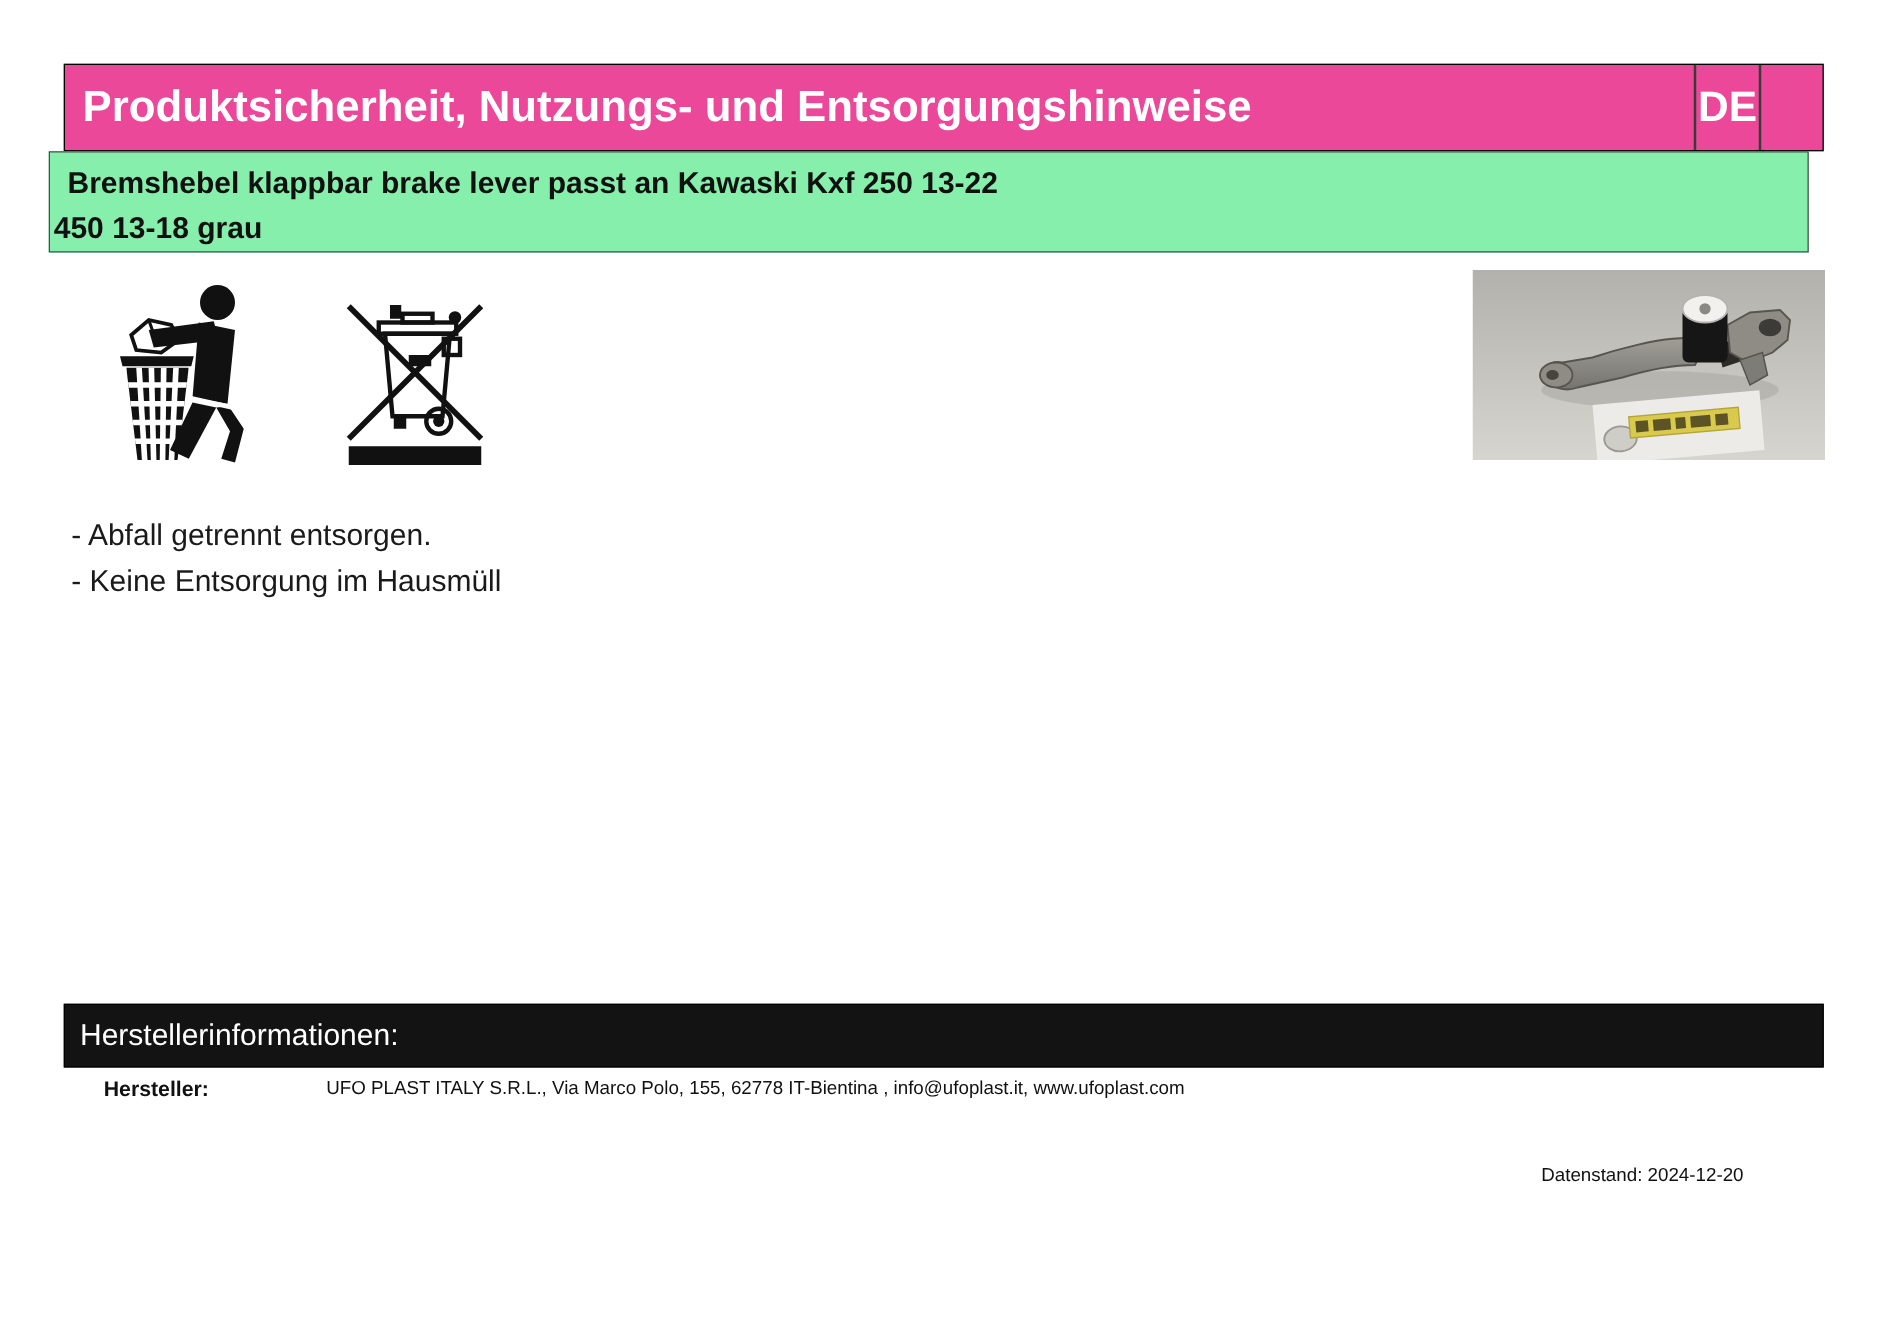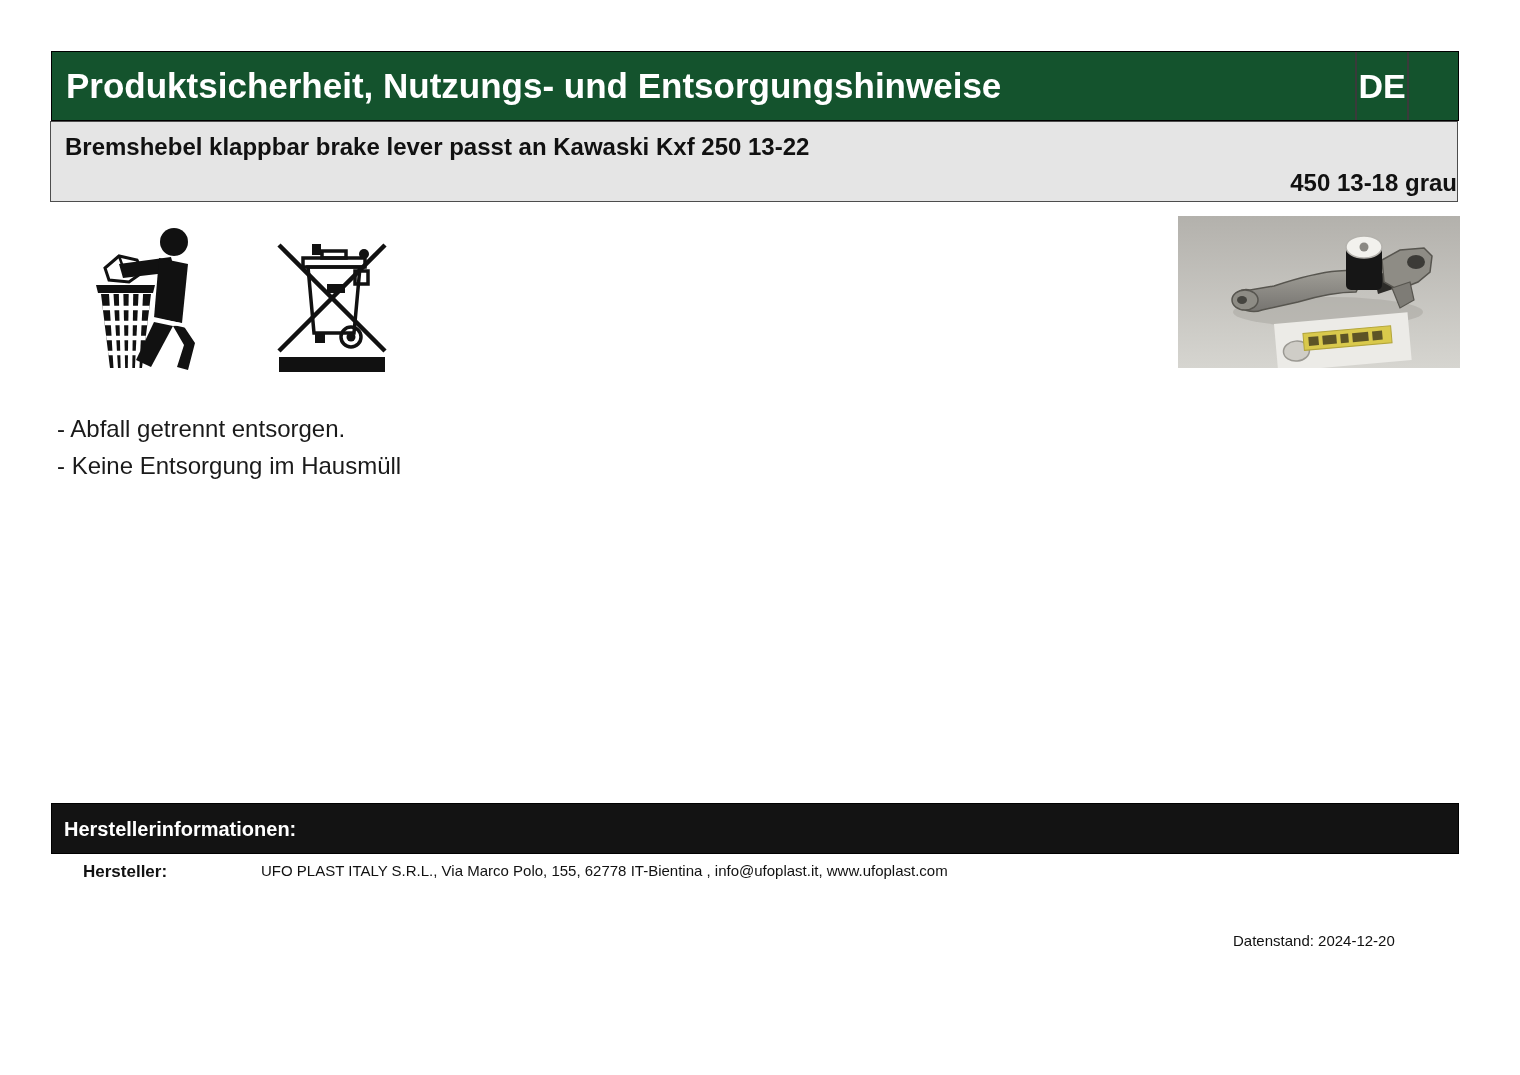--- a/index.html
+++ b/index.html
@@ -3,44 +3,43 @@
 <meta charset="utf-8">
 <style>
   html, body { margin: 0; padding: 0; background: #ffffff; }
   .page {
     position: relative; width: 1520px; height: 1075px;
     background: #ffffff; overflow: hidden;
     font-family: "Liberation Sans", sans-serif; color: #111;
   }
   .header-bar {
     position: absolute; left: 51px; top: 51px; width: 1408px; height: 70px;
-    background: #14532d; border: 1px solid #000; box-sizing: border-box;
+    background: #ec4899; border: 1px solid #000; box-sizing: border-box;
   }
   .header-title {
     position: absolute; left: 14px; top: 50%; transform: translateY(-50%);
     color: #fff; font-size: 35px; font-weight: bold; white-space: nowrap;
   }
   .lang-cell {
     position: absolute; left: 1303px; top: 0; width: 50px; height: 100%;
     border-left: 2px solid #3a3a3a; border-right: 2px solid #3a3a3a;
     display: flex; align-items: center; justify-content: center;
     color: #fff; font-size: 34px; font-weight: bold;
   }
   .subtitle-bar {
-    position: absolute; left: 50px; top: 121px; width: 1408px; height: 81px;
-    background: #e5e5e5; border: 1px solid #4d4d4d; box-sizing: border-box;
+    position: absolute; left: 39px; top: 121px; width: 1408px; height: 81px;
+    background: #86efac; border: 1px solid #4d4d4d; box-sizing: border-box;
   }
   .subtitle-line1 {
     padding: 7px 0 0 14px; font-size: 24px; font-weight: bold; line-height: 36px;
     white-space: nowrap;
   }
   .subtitle-line2 {
     padding-left: 3px; font-size: 24px; font-weight: bold; line-height: 36px;
     white-space: nowrap;
-    text-align: right;
   }
   .codes {
     position: absolute; left: 1130px; top: 9px;
     font-size: 20px; font-weight: bold; line-height: 36px;
   }
   .icon-tidyman { position: absolute; left: 90px; top: 226px; width: 124px; height: 150px; }
   .icon-weee   { position: absolute; left: 276px; top: 230px; width: 112px; height: 144px; }
   .icon-tidyman svg, .icon-weee svg { width: 100%; height: 100%; display: block; }
   .photo {
     position: absolute; left: 1178px; top: 216px; width: 282px; height: 152px;
@@ -49,21 +48,21 @@
   .notes {
     position: absolute; left: 57px; top: 410px;
     font-size: 24px; line-height: 37px; color: #1a1a1a;
   }
   .mfr-bar {
     position: absolute; left: 51px; top: 803px; width: 1408px; height: 51px;
     background: #131313; border: 1px solid #000; box-sizing: border-box; color: #fff;
   }
   .mfr-title {
     position: absolute; left: 12px; top: 50%; transform: translateY(-50%);
-    font-size: 20px; font-weight: bold; white-space: nowrap;
+    font-size: 24px; font-weight: normal; white-space: nowrap;
   }
   .mfr-label {
     position: absolute; left: 83px; top: 862px;
     font-size: 17px; font-weight: bold;
   }
   .mfr-value {
     position: absolute; left: 261px; top: 862px;
     font-size: 15px; white-space: nowrap;
   }
   .datenstand {

